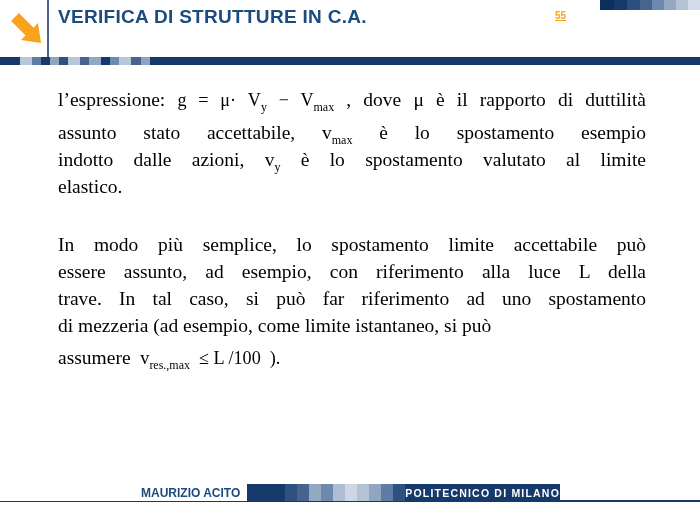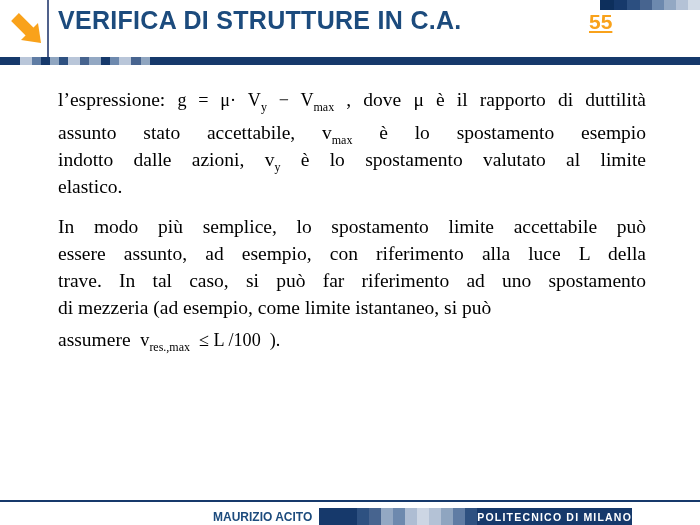--- a/index.html
+++ b/index.html
@@ -5,47 +5,47 @@
   html,body{margin:0;padding:0;background:#fff;}
   .page{position:relative;width:700px;height:525px;background:#fff;overflow:hidden;
         font-family:"Liberation Sans",sans-serif;}
   .top-border{position:absolute;left:0;top:0;width:700px;height:2px;background:#c9d2de;}
   .left-border{position:absolute;left:0;top:0;width:2px;height:57px;background:#c9d2de;}
 
   
   .header{position:absolute;left:0;top:0;width:700px;height:57px;background:#fff;}
   .arrow-wrap{position:absolute;left:8px;top:9px;width:36px;height:40px;}
   .vline{position:absolute;left:47px;top:0;width:2px;height:57px;background:#50618b;}
-  .title{position:absolute;left:58px;top:6px;font-size:25px;font-weight:bold;
+  .title{position:absolute;left:58px;top:6px;font-size:19px;font-weight:bold;
          color:#1c4b7d;letter-spacing:0.3px;white-space:nowrap;}
   .corner-stripes{position:absolute;right:0;top:0;width:100px;height:10px;display:flex;}
   .corner-stripes div{height:100%;}
-  .page-number{position:absolute;left:589px;top:10px;font-size:21px;font-weight:bold;
+  .page-number{position:absolute;left:555px;top:10px;font-size:10px;font-weight:bold;
                color:#f9a21b;text-decoration:underline;}
 
   
   .header-bar{position:absolute;left:0;top:57px;width:700px;height:8px;background:#16396b;}
   .headerbar-stripes{position:absolute;left:20px;top:0;height:8px;display:flex;}
   .headerbar-stripes div{height:100%;}
 
   
   .body-text{position:absolute;left:58px;top:86px;width:588px;color:#000;
              font-family:"Liberation Serif",serif;font-size:19.5px;}
   .para{margin:0;}
-  .para + .para{margin-top:13px;}
+  .para + .para{margin-top:31px;}
   .line{line-height:27px;text-align:left;}
   .line.j{text-align:justify;text-align-last:justify;-moz-text-align-last:justify;}
   .line.ind{text-indent:40px;}
   .line.gap{margin-top:5px;}
   .math{font-size:0.93em;}
   sub.subscript{font-size:12px;line-height:0;}
 
   
   .footer-line{position:absolute;left:0;top:500px;width:700px;height:2px;background:#16396b;}
-  .footer-band{position:absolute;left:0;top:508px;width:632px;height:17px;display:flex;}
+  .footer-band{position:absolute;left:0;top:484px;width:560px;height:17px;display:flex;}
   .footer-author{width:362px;background:#fff;display:flex;align-items:center;
                  justify-content:flex-end;padding-right:7px;box-sizing:border-box;}
   .footer-author span{font-size:12px;font-weight:bold;color:#1c4b7d;white-space:nowrap;}
   .footer-stripes{display:flex;height:100%;}
   .footer-stripes div{height:100%;}
   .footer-inst{flex:1;background:#16396b;display:flex;align-items:center;justify-content:center;text-align:right;}
   .footer-inst span{font-size:10.5px;font-weight:bold;color:#fff;letter-spacing:1.2px;
                     white-space:nowrap;}
 </style>
 </head>

